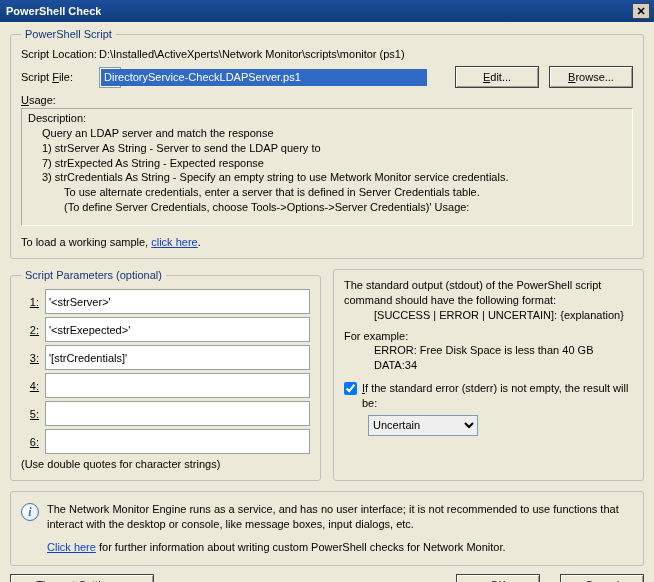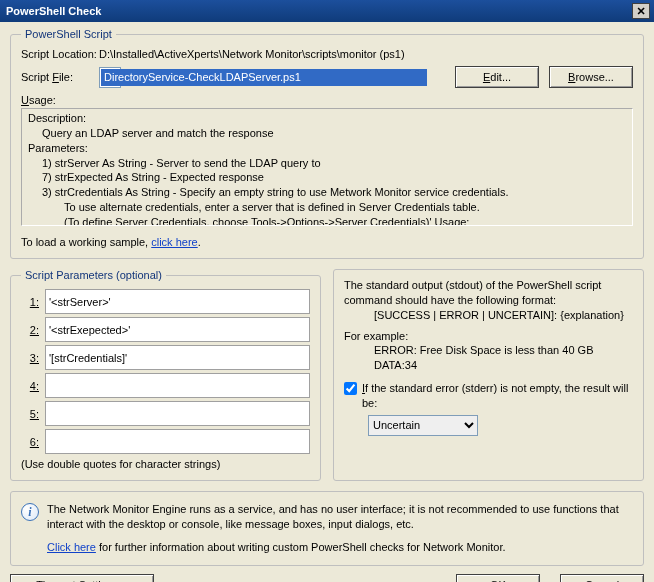--- a/index.html
+++ b/index.html
@@ -167,21 +167,20 @@
       <button class="btn"><span class="underline-letter">E</span>dit...</button>
       <button class="btn"><span class="underline-letter">B</span>rowse...</button>
     </div>
 
     <div class="row" style="margin-bottom:2px;">
       <span><span class="underline-letter">U</span>sage:</span>
     </div>
     <div class="usage-box">
       <div>Description:</div>
       <div class="indent1">Query an LDAP server and match the response</div>
-      <div>Parameters:</div>
       <div class="indent1">1) strServer As String - Server to send the LDAP query to</div>
       <div class="indent1">7) strExpected As String - Expected response</div>
       <div class="indent1">3) strCredentials As String - Specify an empty string to use Metwork Monitor service credentials.</div>
       <div class="indent2">To use alternate credentials, enter a server that is defined in Server Credentials table.</div>
       <div class="indent2">(To define Server Credentials, choose Tools-&gt;Options-&gt;Server Credentials)' Usage:</div>
     </div>
 
     <div style="margin-top:10px;">
       <span>To load a working sample, </span><span class="link">click here</span><span>.</span>
     </div>

